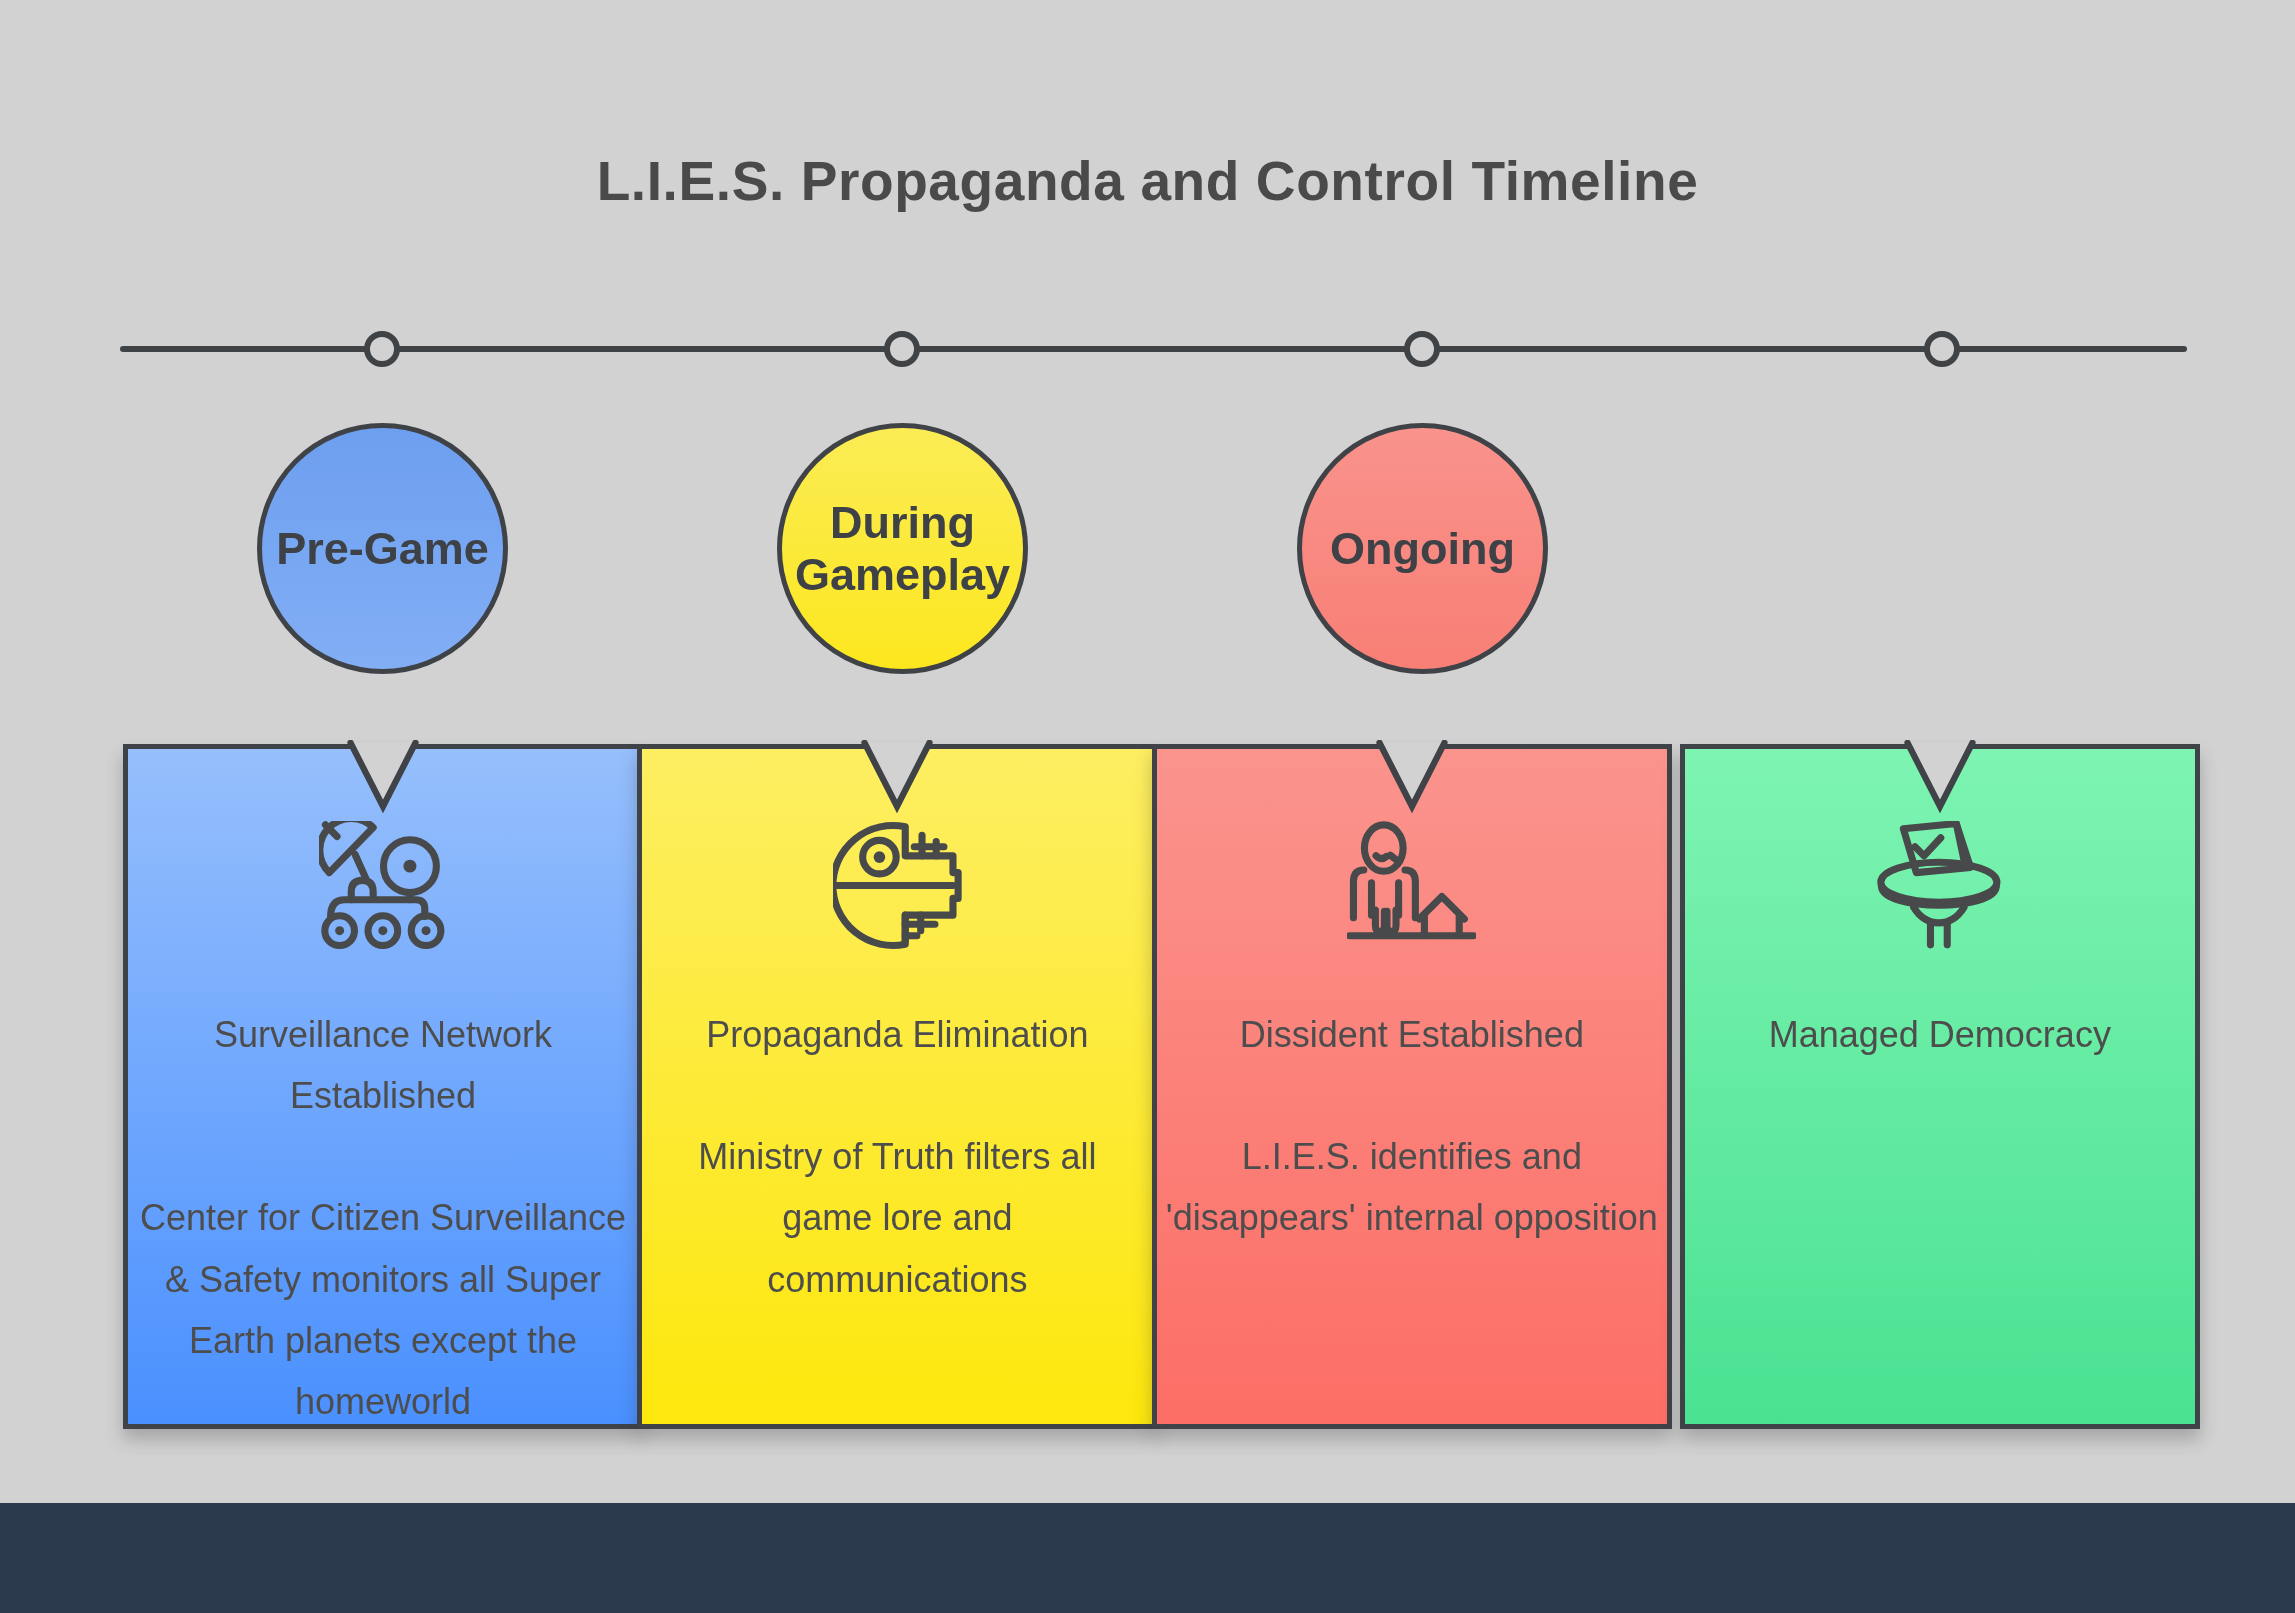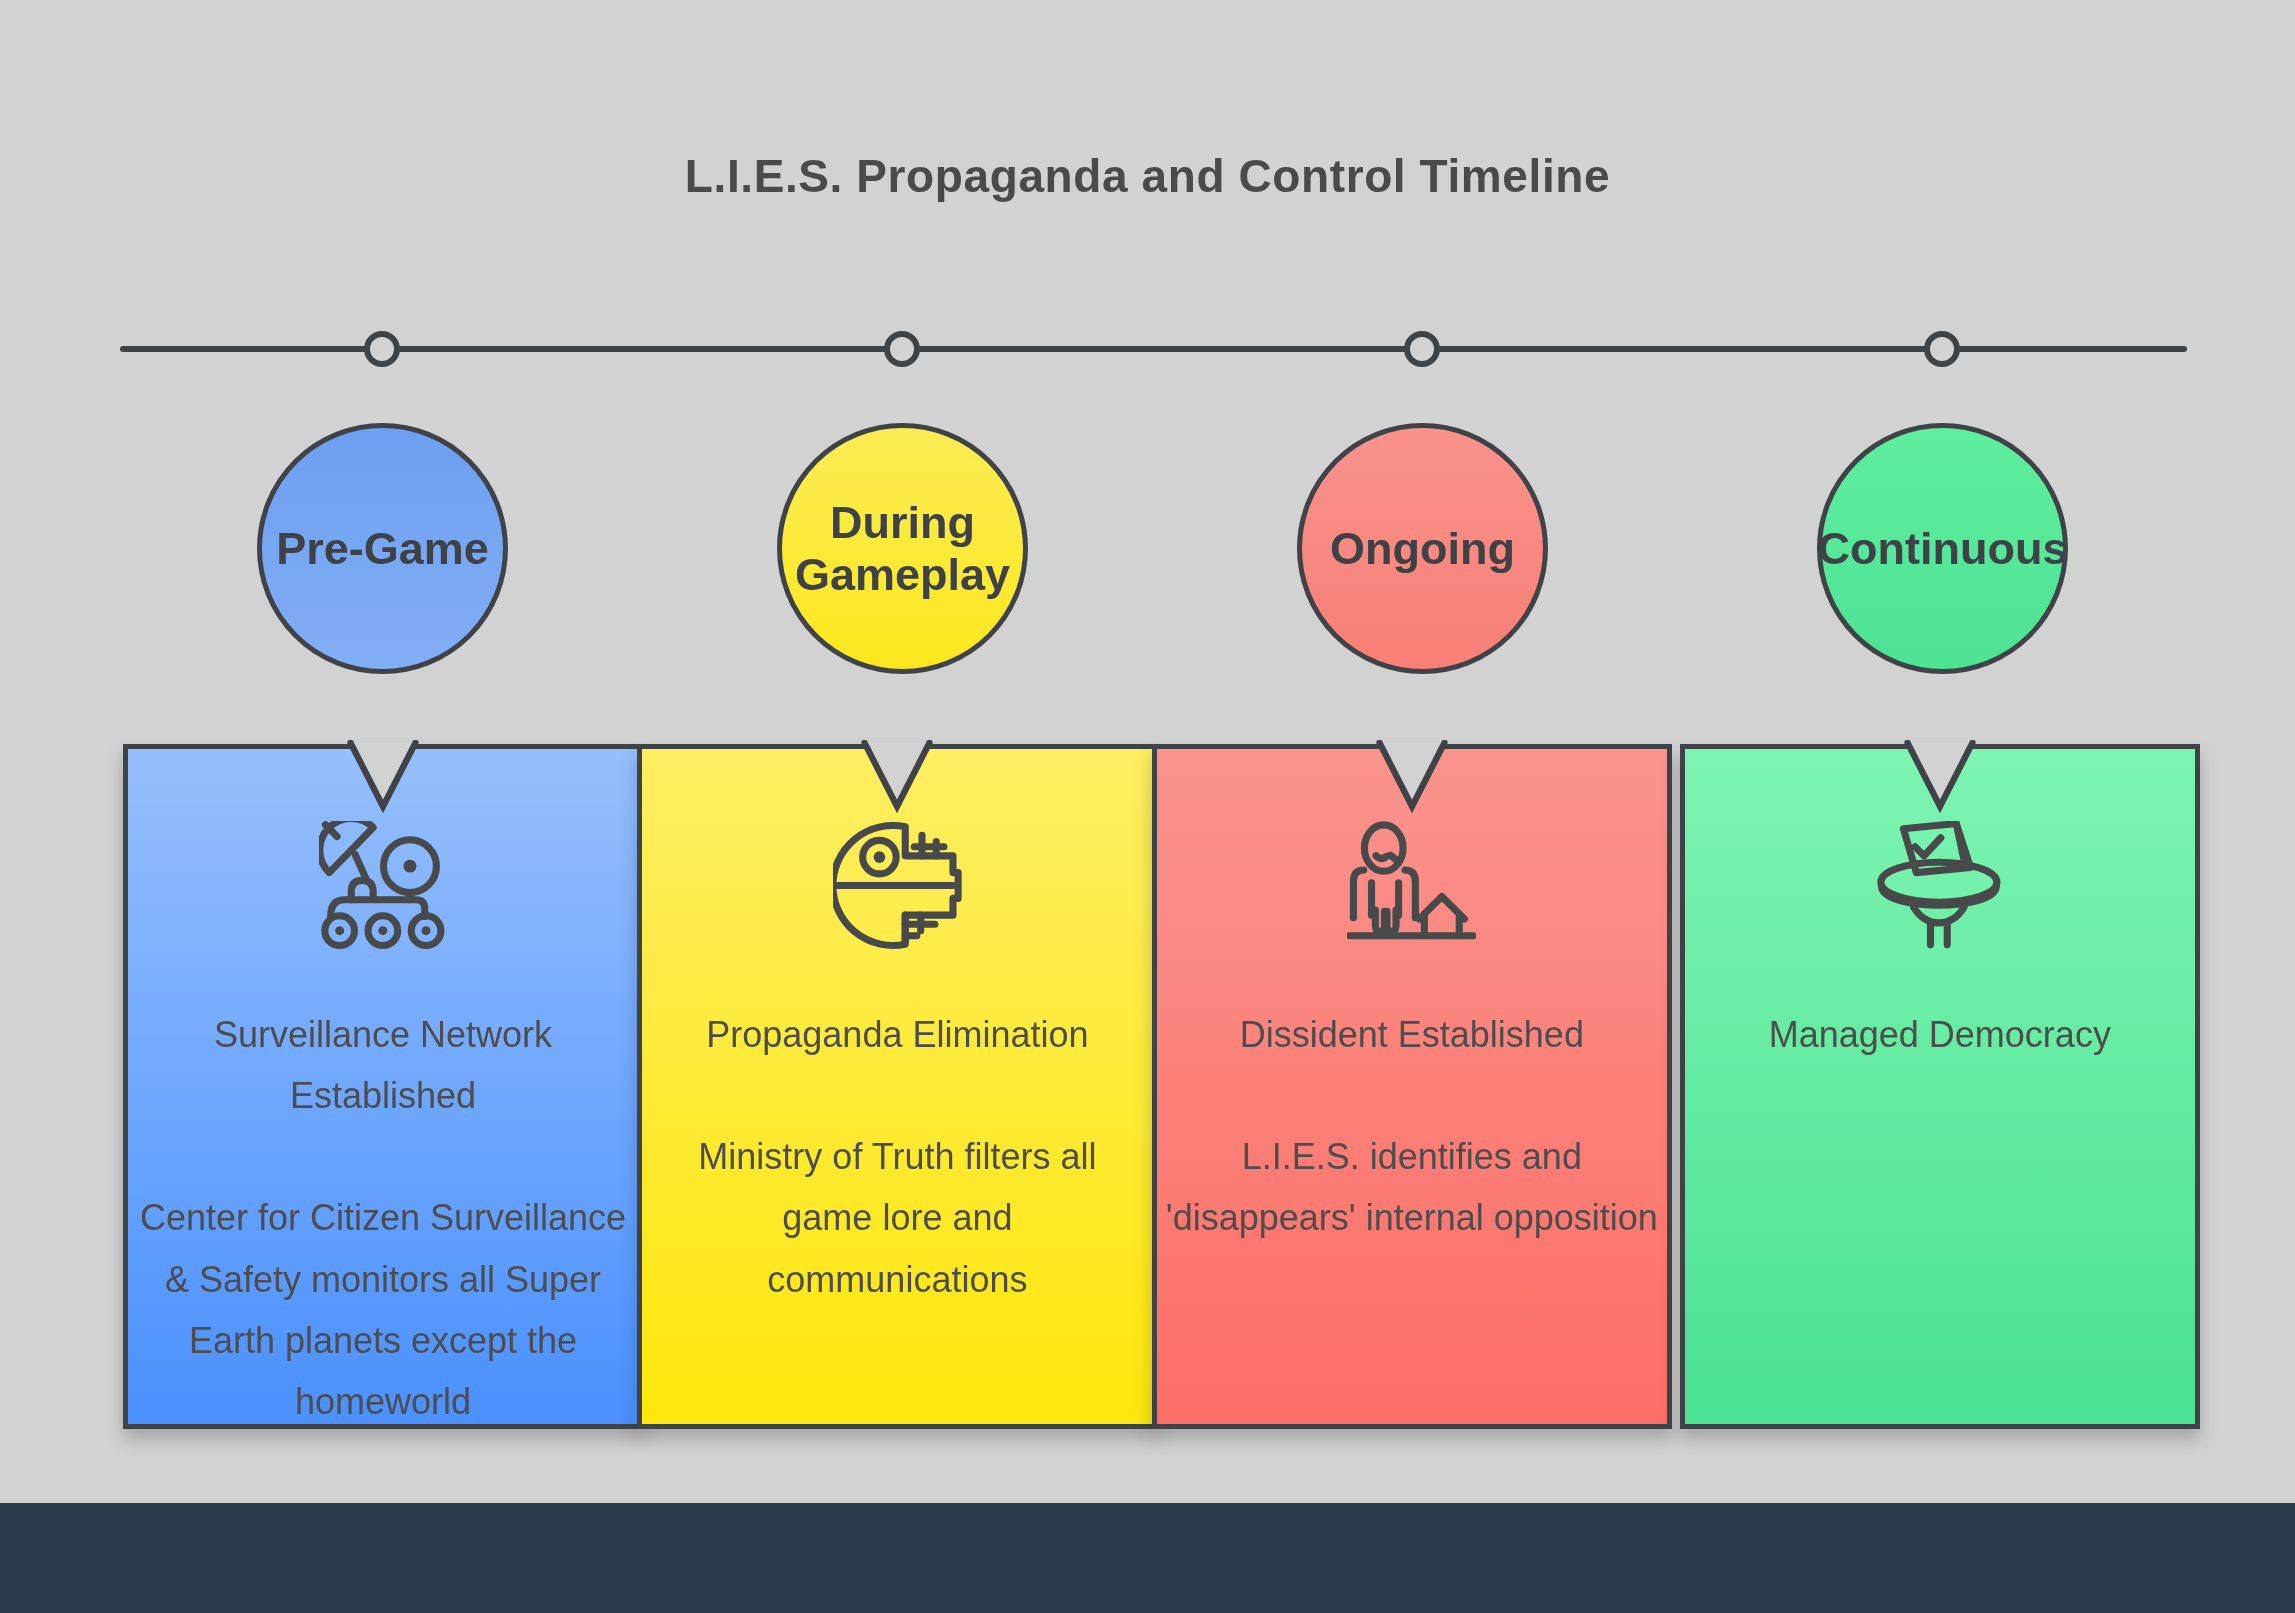--- a/index.html
+++ b/index.html
@@ -7,21 +7,21 @@
     position:relative;
     width:2295px; height:1613px;
     background:#d2d2d2;
     font-family:"Liberation Sans", sans-serif;
     overflow:hidden;
   }
   .page-title {
     position:absolute;
     top:149px; left:0; width:100%;
     text-align:center;
-    font-size:46px; font-weight:bold;
+    font-size:55px; font-weight:bold;
     color:#4a4a4a;
     letter-spacing:0.6px;
   }
   .timeline-line {
     position:absolute;
     left:120px; top:346px;
     width:2067px; height:6.3px;
     background:#404346;
     border-radius:3.1px;
   }
@@ -100,23 +100,20 @@
   <div class="timeline-marker" style="left:1924px;"></div>
 
   <div class="stage-circle" style="left: 257px; background: linear-gradient(rgb(109, 159, 240), rgb(130, 174, 245));">
     <span>Pre-Game</span>
   </div>
   <div class="stage-circle" style="left: 777px; background: linear-gradient(rgb(251, 236, 85), rgb(252, 231, 30));">
     <span>During Gameplay</span>
   </div>
   <div class="stage-circle" style="left: 1297px; background: linear-gradient(rgb(249, 147, 140), rgb(248, 127, 118));">
     <span>Ongoing</span>
-  </div>
-  <div class="stage-circle" style="left: 1817px; background: linear-gradient(rgb(95, 238, 159), rgb(78, 226, 149));">
-    <span>Continuous</span>
   </div>
 
   <div class="cards">
 
     <div class="card" style="background: linear-gradient(rgb(150, 191, 252), rgb(74, 144, 255));">
       <svg class="notch" width="75" height="73" viewBox="0 0 120 116">
         <path d="M8,4 L60,106 L112,4" fill="#d2d2d2" stroke="#3f4347" stroke-width="10" stroke-linecap="round"></path>
       </svg>
       <div class="card-icon-wrap">
         <svg width="129" height="129" viewBox="0 0 200 200">

